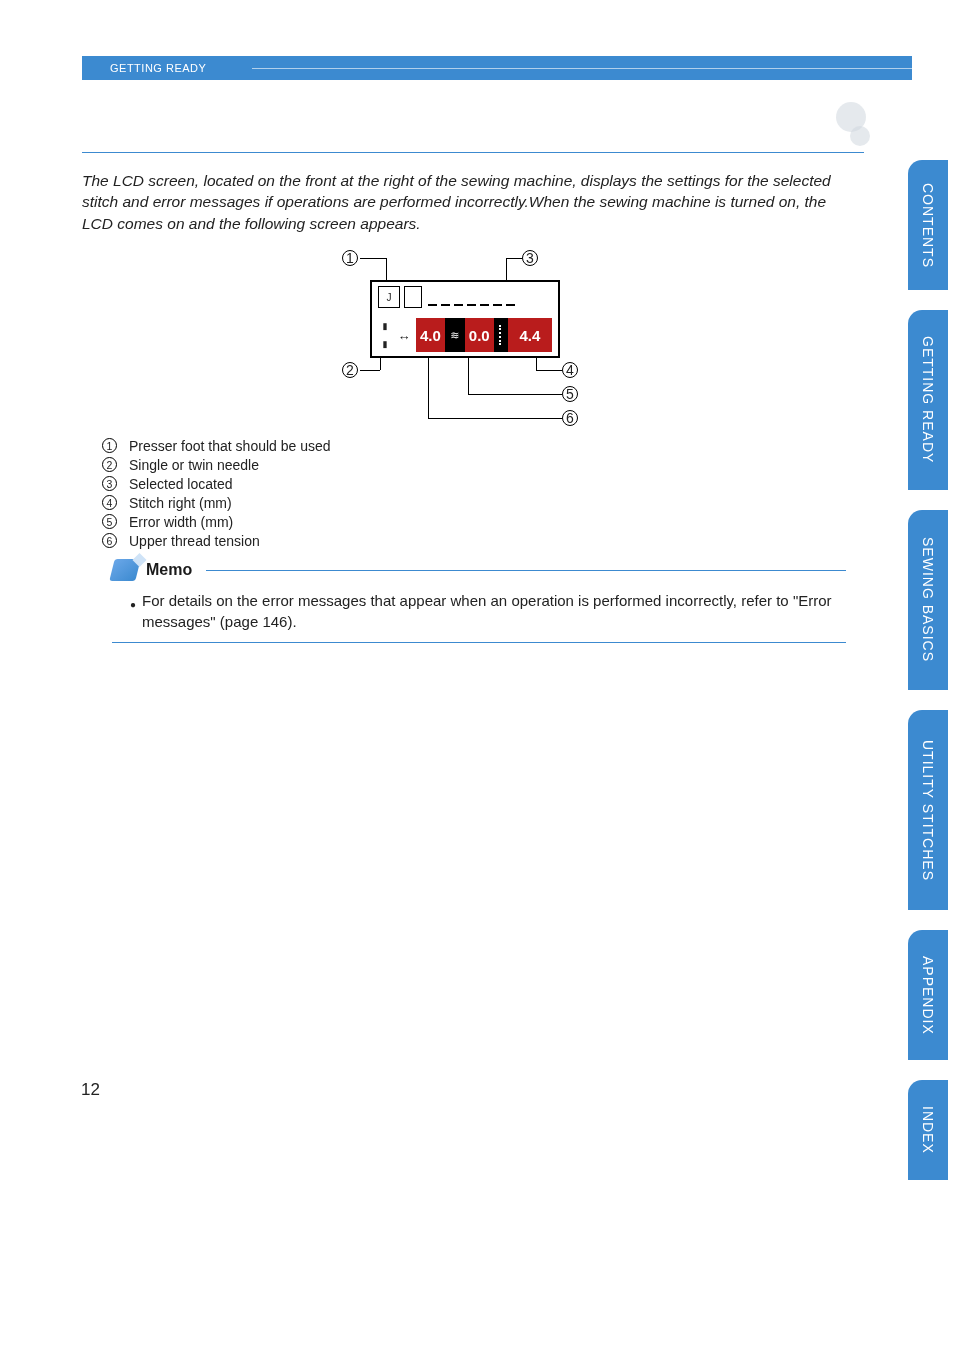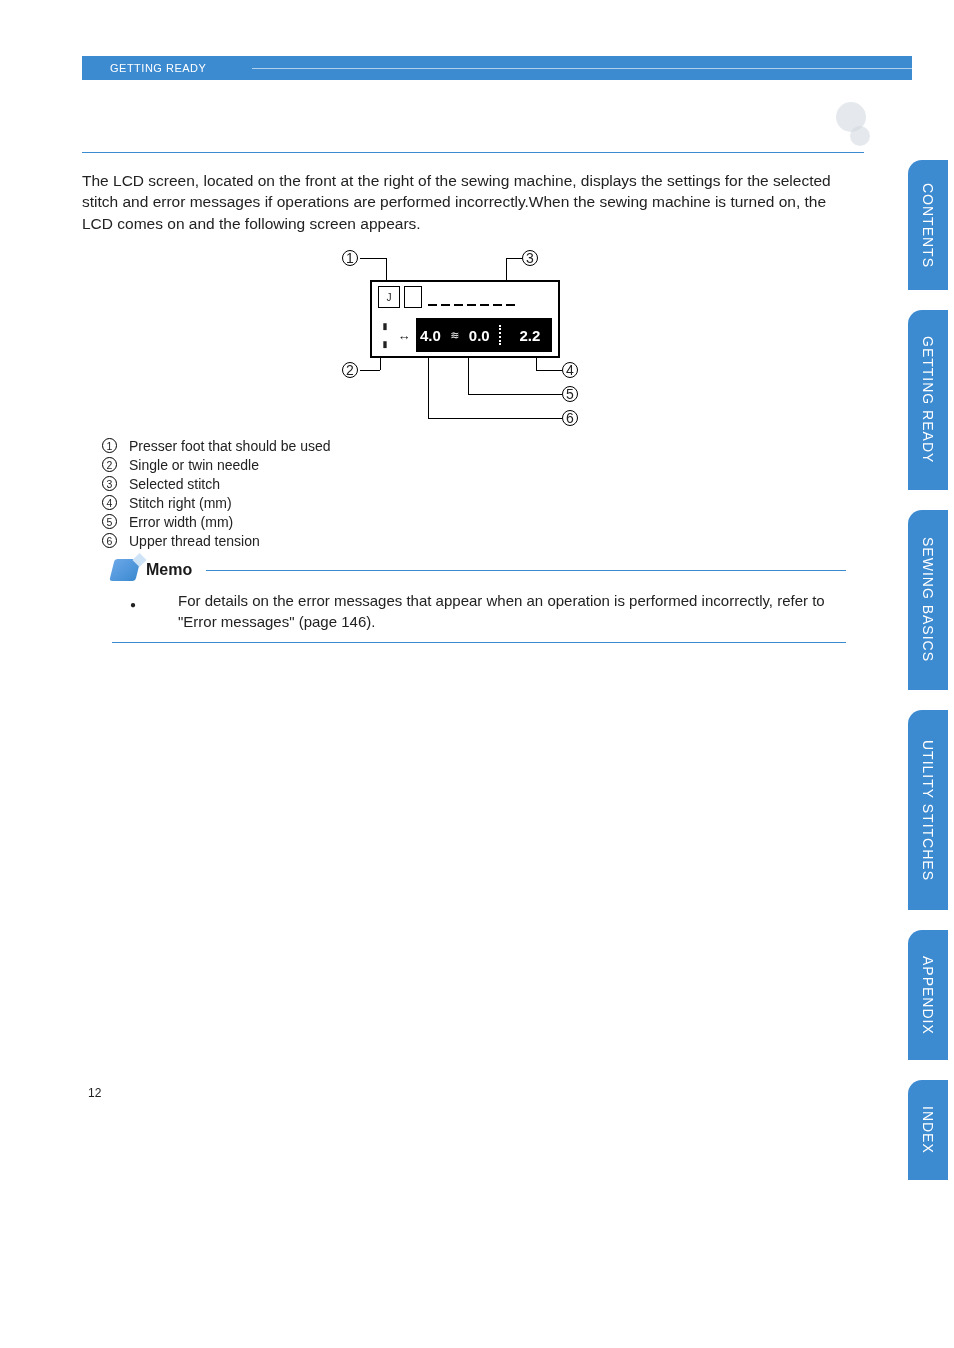--- a/index.html
+++ b/index.html
@@ -52,20 +52,21 @@
   }
   .title-deco .arc1 { width: 30px; height: 30px; top: -6px; left: 6px; opacity:.55; }
   .title-deco .arc2 { width: 20px; height: 20px; top: 18px; left: 20px; opacity:.55; }
 
   
   .intro {
     position: absolute;
     left: 82px; width: 766px; top: 170px;
     font-size: 15.5px;
     line-height: 1.38;
+    font-style: italic;
   }
 
   
   .diagram {
     position: absolute;
     left: 300px; top: 244px; width: 320px; height: 190px;
   }
   .lcd-box {
     position: absolute; left: 70px; top: 36px; width: 190px; height: 78px;
     border: 2px solid #000; background:#fff;
@@ -75,21 +76,21 @@
   .mini-icon2 { width:18px; height:22px; border:1.5px solid #000; margin-right:6px; }
   .dashes { flex:1; height:22px; display:flex; align-items:flex-end; gap:4px; padding-bottom:2px; }
   .dashes span { width:9px; border-bottom:2px solid #000; }
   .lcd-bot {
     position:absolute; left:6px; bottom:4px; right:6px; height:34px;
     display:flex; align-items:stretch;
   }
   .needle-col { width:14px; display:flex; flex-direction:column; justify-content:space-between; padding:2px 0; }
   .needle-col .n { height:12px; display:flex; align-items:center; justify-content:center; font-size:9px; }
   .sym { width:24px; display:flex; align-items:center; justify-content:center; font-size:13px; }
-  .blk { background:#000000; color:#fff; display:flex; align-items:center; justify-content:center; font-size:15px; font-weight:700; padding:0 4px; }
+  .blk { background:#b91c1c; color:#fff; display:flex; align-items:center; justify-content:center; font-size:15px; font-weight:700; padding:0 4px; }
   .gap1 { width:20px; background:#000; display:flex; align-items:center; justify-content:center; color:#fff; font-size:11px; }
   .gap2 { width:14px; background:#000; display:flex; align-items:center; justify-content:center; color:#fff; }
   .gap2::before { content:""; width:2px; height:60%; border-left:2px dotted #fff; }
 
   .callout {
     position:absolute; font-size:14px; width:16px; height:16px;
     border:1.2px solid #000; border-radius:50%;
     display:flex; align-items:center; justify-content:center;
     background:#fff;
   }
@@ -124,41 +125,41 @@
     border-radius:3px;
     position:relative;
   }
   .memo-icon::after{
     content:""; position:absolute; right:-4px; top:-4px; width:10px; height:10px;
     background:#cfe3f7; transform: skewX(14deg) rotate(45deg);
   }
   .memo-title { font-weight:700; font-size:16px; color:#1a1a1a; }
   .memo-rule { flex:1; border-top:1px solid #3c8ad0; margin-left:6px; }
   .memo-body { font-size:15px; line-height:1.4; padding:6px 0 10px 18px; }
-  .memo-body .bullet { display:flex;gap:36px; }
+  .memo-body .bullet { display:flex; }
   .memo-body .dot { width:12px; flex-shrink:0; }
   .memo-body .dot::before { content:"●"; font-size:10px; position:relative; top:2px; }
   .memo-bottom-rule { border-top:1px solid #3c8ad0; }
 
   
   .tabs { position:absolute; right:6px; top:160px; width:40px; }
   .tab {
     width:40px; background:#3c8ad0; color:#fff;
     writing-mode: vertical-rl;
     text-align:center;
     font-size:14px; letter-spacing:1px;
     display:flex; align-items:center; justify-content:center;
     border-top-left-radius:14px;
     margin-bottom:20px;
     padding:14px 0;
   }
 
   
   .pagenum {
-    position:absolute; left:88px; bottom:60px; font-size:12px;
+    position:absolute; left:81px; bottom:60px; font-size:17px;
   }
 </style>
 </head>
 <body>
 
 <div class="page">
 
   <div class="runhead">
     <span>GETTING READY</span>
   </div>
@@ -202,21 +203,21 @@
       <div class="lcd-bot">
         <div class="needle-col">
           <div class="n">▮</div>
             <div class="n">▮</div>
         </div>
         <div class="sym">↔</div>
         <div class="blk">4.0</div>
         <div class="gap1">≋</div>
         <div class="blk">0.0</div>
         <div class="gap2"></div>
-        <div class="blk" style="flex:1">2.2</div>
+        <div class="blk" style="flex:1">4.4</div>
       </div>
     </div>
 
     <div class="callout" style="left:262px; top:118px;">4</div>
     <div class="lead leadh" style="left:236px; top:126px; width:26px;"></div>
     <div class="lead leadv" style="left:236px; top:112px; height:14px;"></div>
 
     <div class="callout" style="left:262px; top:142px;">5</div>
     <div class="lead leadh" style="left:168px; top:150px; width:94px;"></div>
     <div class="lead leadv" style="left:168px; top:112px; height:38px;"></div>
@@ -230,21 +231,21 @@
     <div class="legend-row">
       <span class="legend-num">1</span>
       <span>Presser foot that should be used</span>
     </div>
     <div class="legend-row">
       <span class="legend-num">2</span>
       <span>Single or twin needle</span>
     </div>
     <div class="legend-row">
       <span class="legend-num">3</span>
-      <span>Selected stitch</span>
+      <span>Selected located</span>
     </div>
     <div class="legend-row">
       <span class="legend-num">4</span>
       <span>Stitch right (mm)</span>
     </div>
     <div class="legend-row">
       <span class="legend-num">5</span>
       <span>Error width (mm)</span>
     </div>
     <div class="legend-row">

